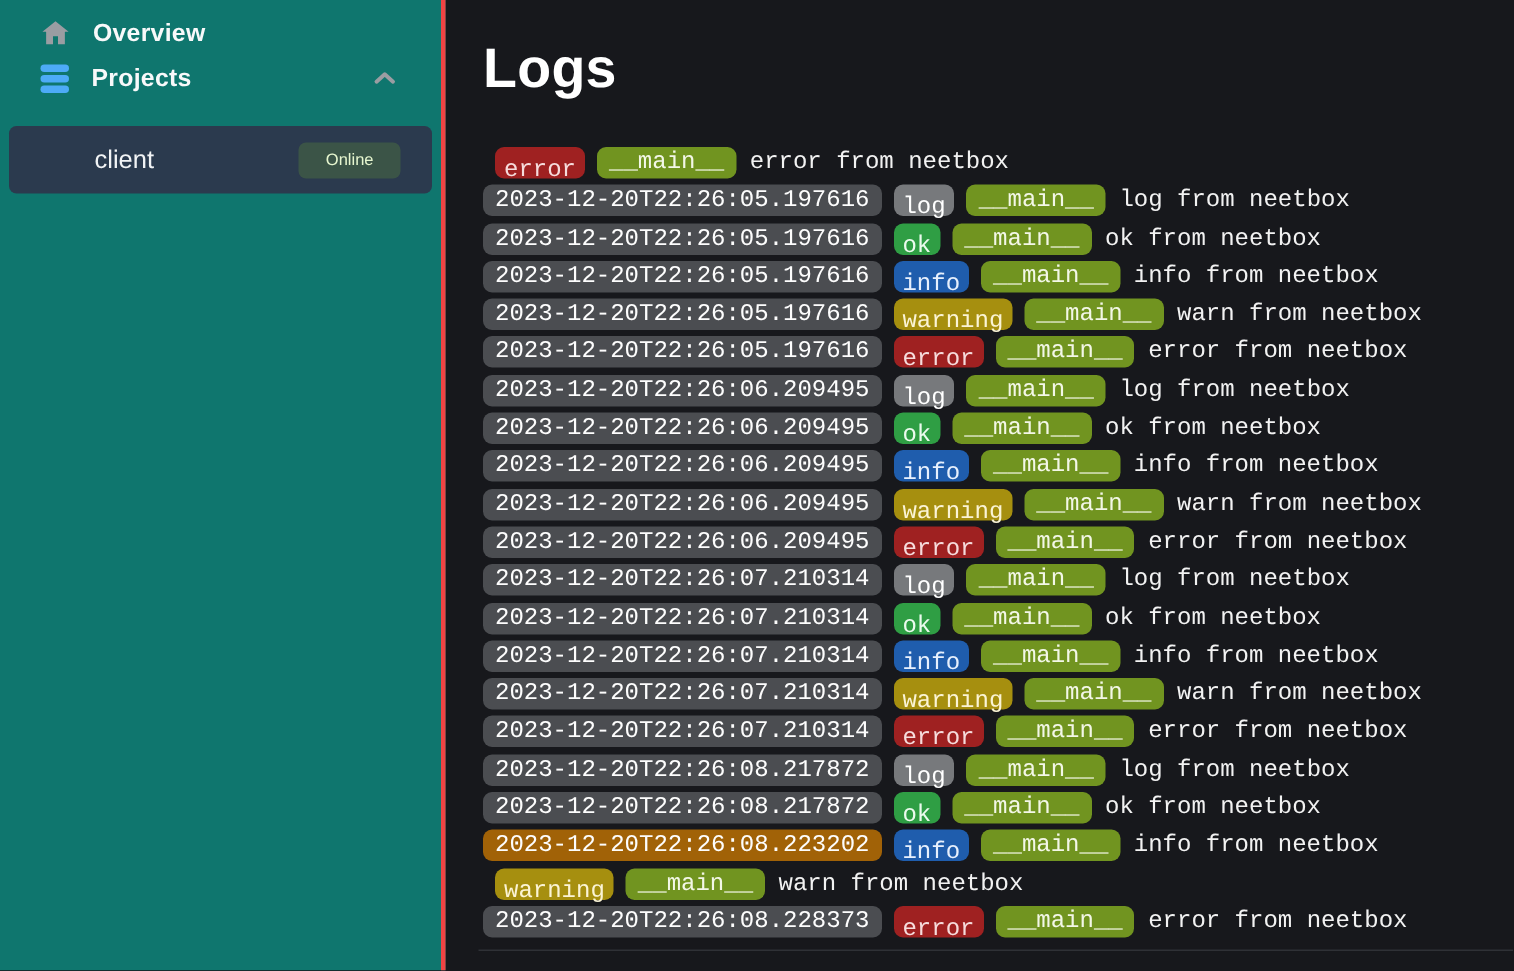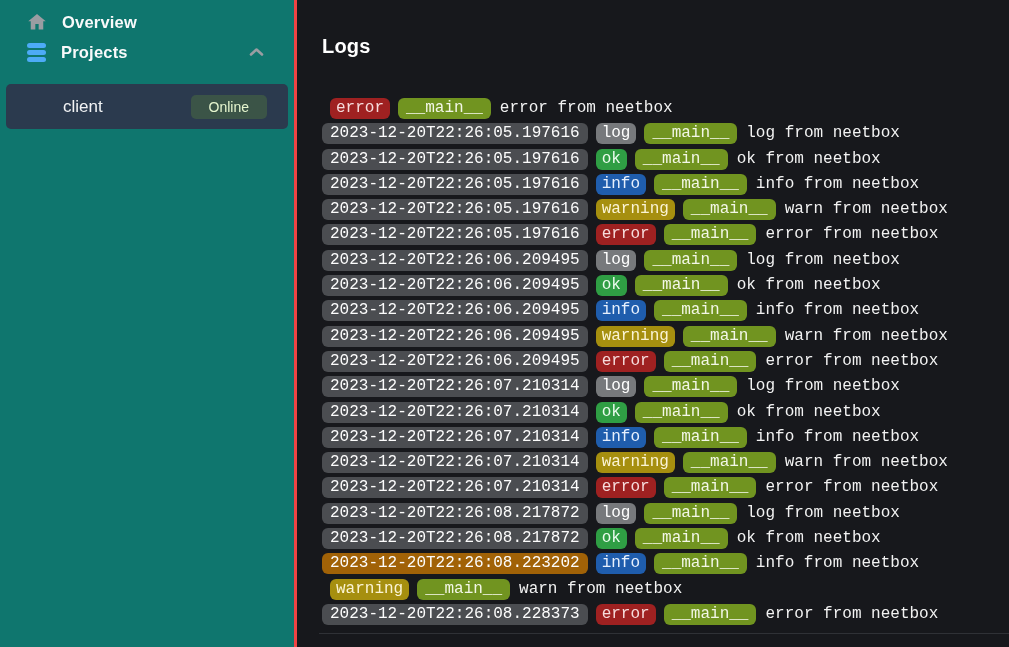--- a/index.html
+++ b/index.html
@@ -59,33 +59,33 @@
     display: flex;
     align-items: center;
     padding: 0 21px 0 57px;
     cursor: pointer;
   }
   .project-name { font-size: 17px; color: #f1f3f5; }
   .online-badge {
     margin-left: auto;
     padding: 3px 18px;
     border-radius: 5px;
-    font-size: 14px;
+    font-size: 11px;
     line-height: 18px;
   }
 
   
   .main {
     flex: 1;
     padding: 0 0 0 25px;
     overflow: hidden;
   }
   h1.page-title {
     margin-top: 30px;
-    font-size: 20px;
+    font-size: 37px;
     line-height: 32px;
     font-weight: 700;
     color: #ffffff;
     letter-spacing: 0.2px;
   }
   .log-list { margin-top: 36px; }
   .log-row {
     display: flex;
     align-items: center;
     height: 21px;
@@ -94,21 +94,21 @@
     font-family: "Liberation Mono", monospace;
     font-size: 16px;
   }
   .pill {
     display: inline-block;
     height: 21px;
     line-height: 21px;
     border-radius: 6px;
   }
   .ts    { padding: 0 8px; }
-  .level { margin-left: 8px; padding: 0 6px; }
+  .level { margin-left: 8px; padding: 5px 6px; }
   .module{ margin-left: 8px; padding: 0 8px; }
   .msg   { margin-left: 9px; line-height: 21px; text-align: center; }
   .divider {
     border: none;
     border-top: 1px solid #2f3136;
     margin-top: 8px;
     margin-left: -3px;
   }
 </style>
 </head>

